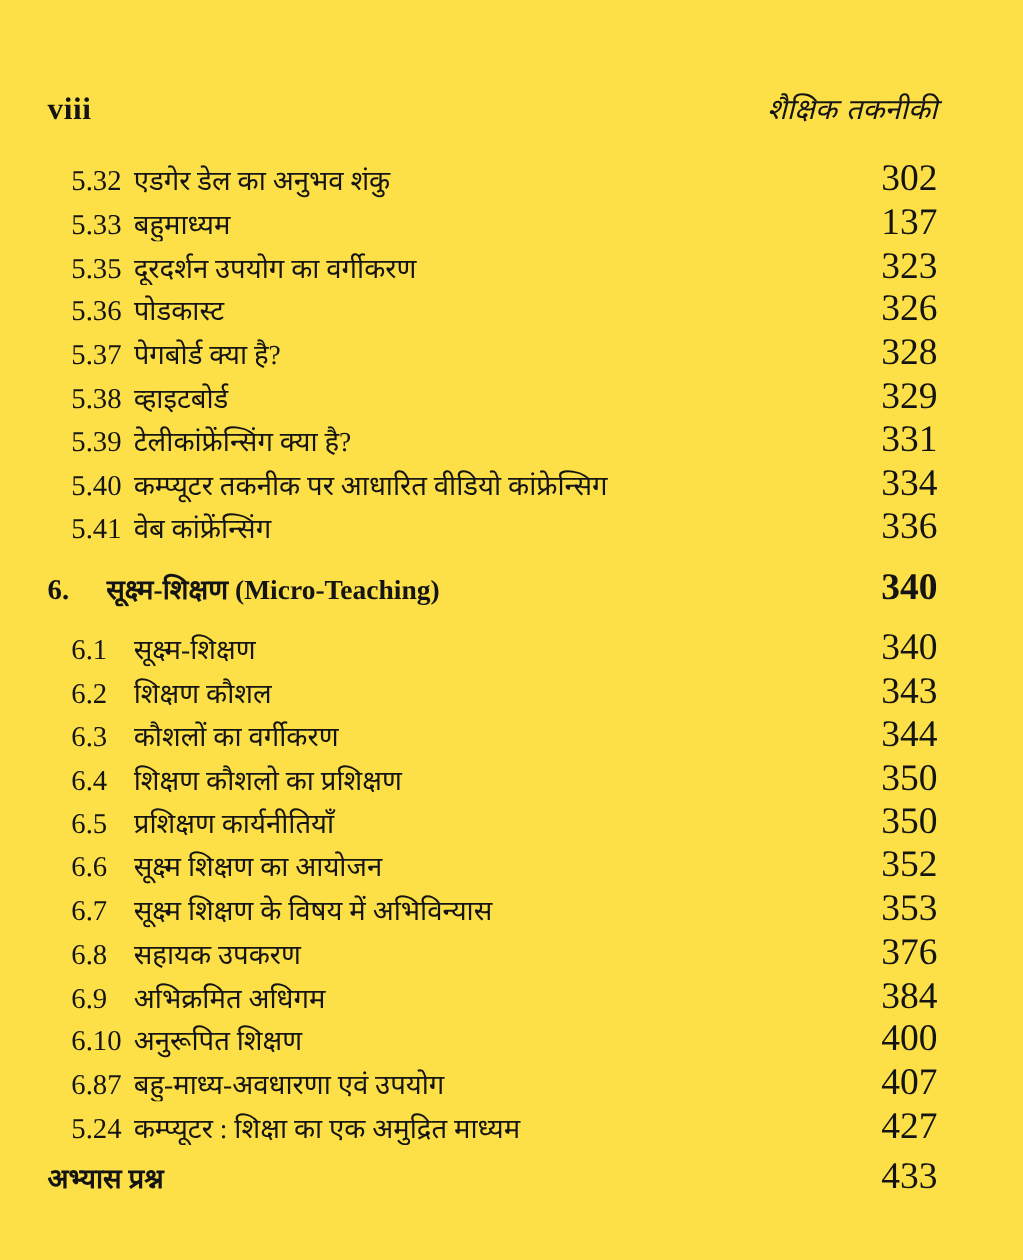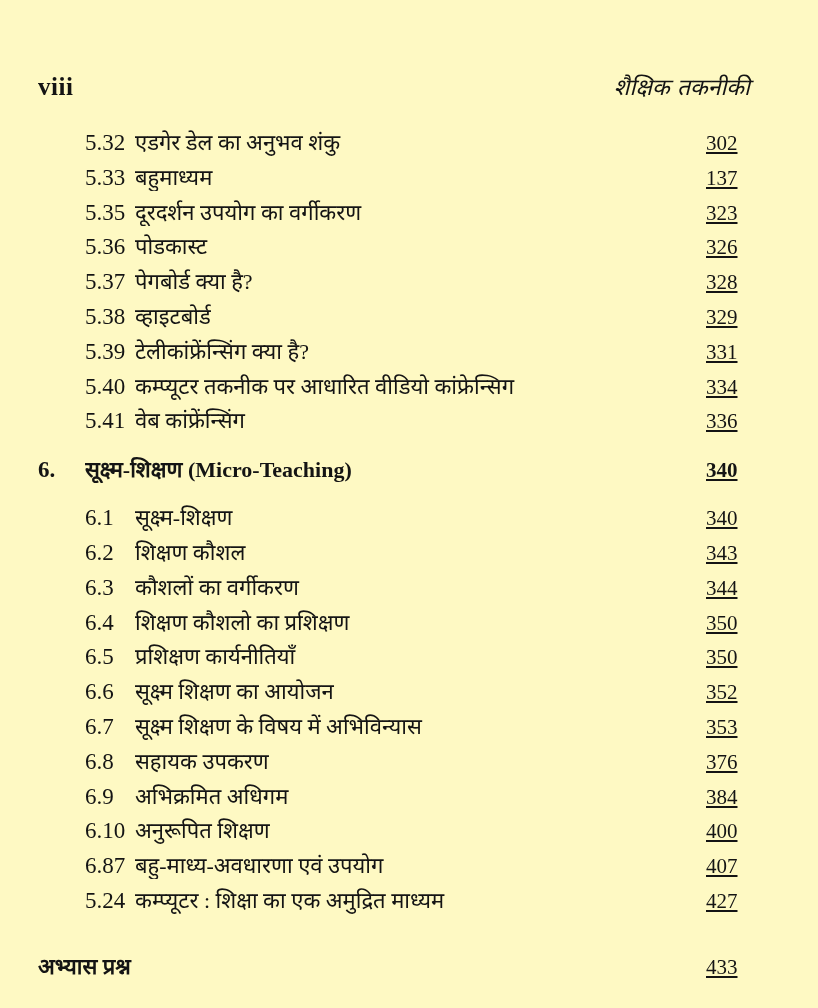--- a/index.html
+++ b/index.html
@@ -7,21 +7,21 @@
   body {
     background: #ffffff;
     color: #141414;
     font-family: "Liberation Serif", "DejaVu Sans", serif;
     overflow: hidden;
   }
   .page {
     width: 818px;
     height: 1008px;
     padding: 46px 68px 0 38px;
-    background: #fef9c3;
+    background: #fde047;
   }
   
   .page-header {
     display: flex;
     justify-content: space-between;
     align-items: baseline;
   }
   .folio {
     font-family: "Liberation Serif", serif;
     font-weight: bold;
@@ -29,21 +29,21 @@
     letter-spacing: 0.5px;
   }
   .running-title {
     font-family: "DejaVu Sans", sans-serif;
     font-style: italic;
     font-size: 23px;
     margin-top: 24px;
   }
   
   .toc { margin-top: 24px; }
-  .entries { margin-left: 47px; }
+  .entries { margin-left: 19px; }
   .row {
     display: flex;
     align-items: baseline;
     height: 34.8px;
     font-size: 22px;
   }
   .num {
     flex: none;
     width: 50px;
     font-family: "Liberation Serif", serif;
@@ -51,23 +51,23 @@
   }
   .title {
     flex: 1 1 auto;
     font-family: "Liberation Serif", "DejaVu Sans", sans-serif;
     white-space: nowrap;
     overflow: hidden;
   }
   .pg {
     flex: none;
     font-family: "Liberation Serif", serif;
-    font-size: 21px;
+    font-size: 30px;
+    text-align: right;
     min-width: 44px;
-    text-decoration: underline;
   }
   
   .chapter-row {
     display: flex;
     align-items: baseline;
     height: 35px;
     margin: 14px 0 13px 0;
     font-weight: bold;
     font-size: 22px;
   }
@@ -77,21 +77,21 @@
     font-family: "Liberation Serif", serif;
     font-size: 23px;
   }
   .chapter-row .title { font-weight: bold; }
   .chapter-row .pg { font-weight: bold; }
   
   .exercise-row {
     display: flex;
     align-items: baseline;
     height: 35px;
-    margin-top: 31px;
+    margin-top: 5px;
     font-size: 22px;
   }
   .exercise-row .title { font-weight: bold; }
   .exercise-row .pg { font-weight: normal; }
 </style>
 </head>
 <body>
 
 <div class="page">
 

